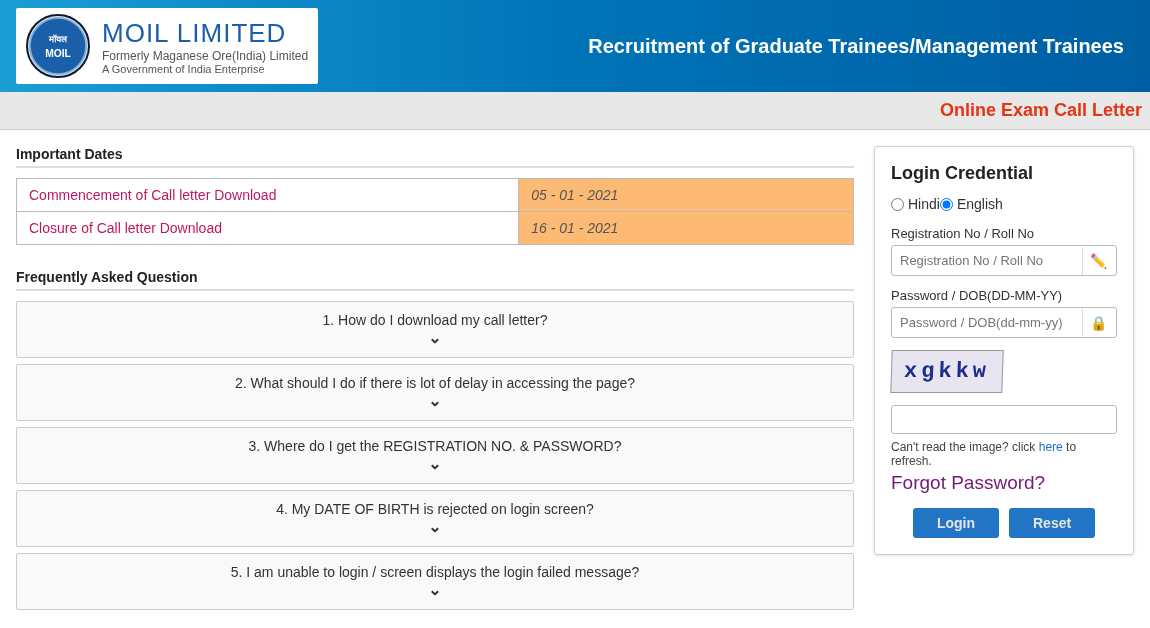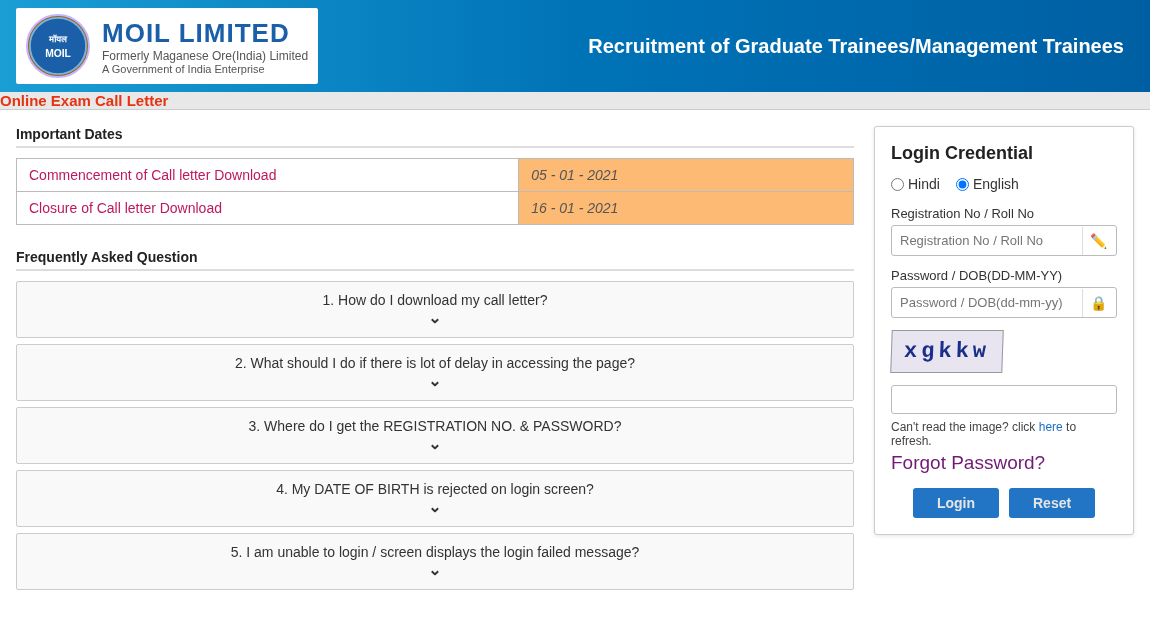--- a/index.html
+++ b/index.html
@@ -19,47 +19,48 @@
       gap: 12px;
       background: #fff;
       padding: 6px 10px;
       border-radius: 2px;
       min-width: 280px;
     }
     .logo-circle {
       width: 64px;
       height: 64px;
       border-radius: 50%;
-      background: #a16207;
+      background: #e5e5e5;
       display: flex;
       align-items: center;
       justify-content: center;
       flex-shrink: 0;
       overflow: hidden;
-      border: 2px solid #c4b5fd;
+      border: 2px solid #0f172a;
     }
     .logo-circle svg { width: 60px; height: 60px; }
     .logo-text { display: flex; flex-direction: column; }
-    .logo-title { font-size: 26px; font-weight: 700; color: #1a5fa8; letter-spacing: 1px; }
+    .logo-title { font-size: 26px; font-weight: 400; color: #1a5fa8; letter-spacing: 1px; }
     .logo-sub1 { font-size: 12px; color: #555; }
     .logo-sub2 { font-size: 11px; color: #555; }
     .header-title {
       flex: 1;
       text-align: right;
       color: #fff;
       font-size: 20px;
       font-weight: bold;
       padding-right: 10px;
     }
 
     
     .sub-header {
       background: #e8e8e8;
-      text-align: left;
-      font-size: 15px;
+      text-align: right;
+      padding: 8px;
+      font-size: 18px;
       font-weight: bold;
       color: #e63312;
       border-bottom: 1px solid #ccc;
     }
 
     
     .main-content {
       display: flex;
       gap: 0;
       padding: 16px;
@@ -127,21 +128,20 @@
       box-shadow: 0 1px 4px rgba(0,0,0,0.1);
     }
     .login-title {
       font-size: 18px;
       font-weight: bold;
       color: #222;
       margin-bottom: 12px;
     }
     .radio-group {
       display: flex;
-      gap: 16px;
       margin-bottom: 14px;
       align-items: center;
     }
     .radio-label {
       display: flex;
       align-items: center;
       gap: 4px;
       cursor: pointer;
       color: #333;
       font-size: 14px;

